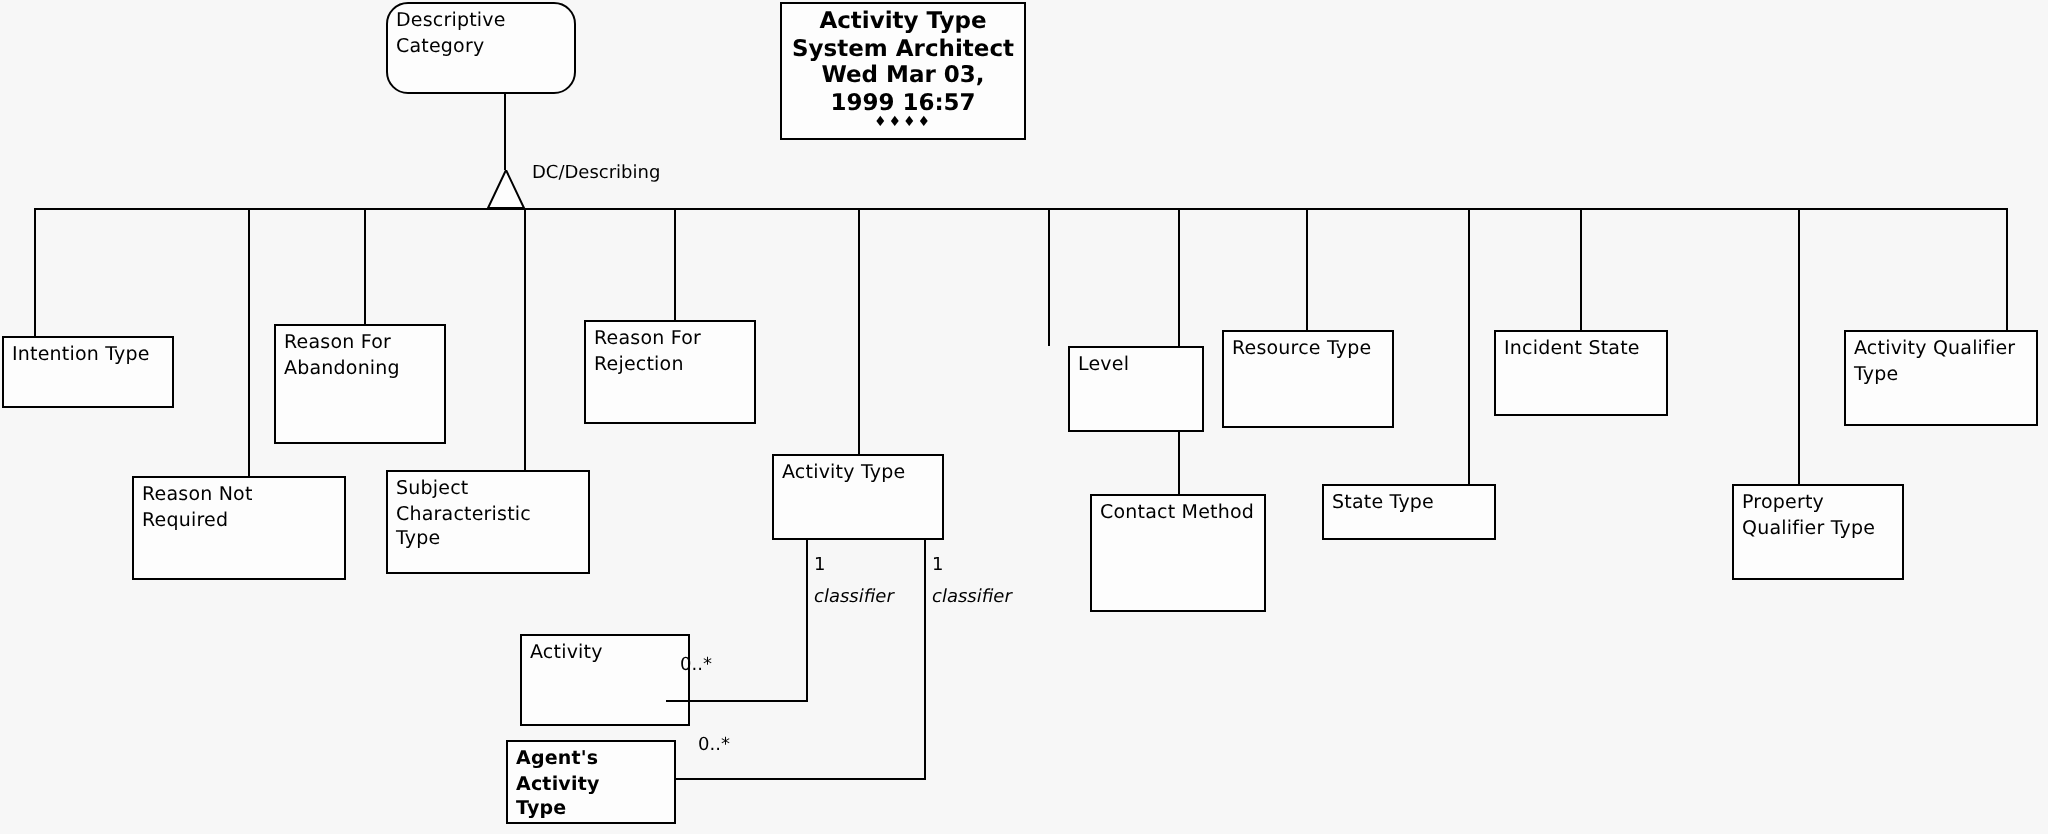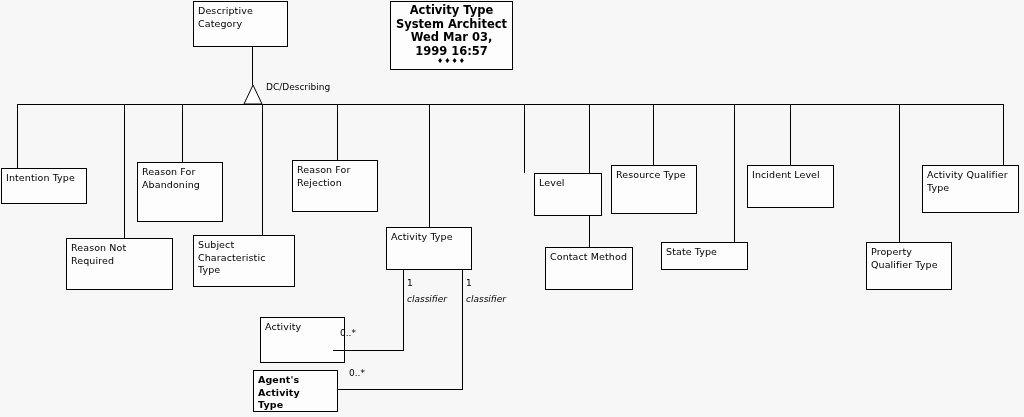--- a/index.html
+++ b/index.html
@@ -80,21 +80,21 @@
 <div id="canvas">
 
   <div class="title-box" style="left:390px; top:1px; width:123px; height:69px;">
     <div>Activity Type</div>
     <div>System Architect</div>
     <div>Wed Mar 03,</div>
     <div>1999  16:57</div>
     <div class="diamonds">♦♦♦♦</div>
   </div>
 
-  <div class="uml-box" style="left:193px; top:1px; width:95px; height:46px;">Descriptive
+  <div class="uml-box" style="left:193px; top:1px; width:95px; height:46px;border-radius:11px;">Descriptive
 Category</div>
 
   <div class="vline" style="left:252px; top:47px; height:38px;"></div>
 
   <div class="gen-triangle" style="left:243px; top:85px;">
     <svg width="20" height="20" viewBox="0 0 20 20">
       <polygon points="10,0 1,19 19,19" fill="#fdfdfd" stroke="#000" stroke-width="1"></polygon>
     </svg>
   </div>
   <div class="edge-label" style="left:266px; top:82px;">DC/Describing</div>
@@ -126,27 +126,27 @@
   <div class="uml-box" style="left:193px; top:235px; width:102px; height:52px;">Subject
 Characteristic Type</div>
 
   <div class="uml-box" style="left:292px; top:160px; width:86px; height:52px;">Reason For
 Rejection</div>
 
   <div class="uml-box" style="left:386px; top:227px; width:86px; height:43px;">Activity Type</div>
 
   <div class="uml-box" style="left:490px; top:173px; width:68px; height:43px;margin-left:44px;">Level</div>
 
-  <div class="uml-box" style="left:545px; top:247px; width:88px; height:43px;">Contact Method</div>
+  <div class="uml-box" style="left:545px; top:247px; width:88px; height:59px;">Contact Method</div>
 
   <div class="uml-box" style="left:611px; top:165px; width:86px; height:49px;">Resource Type</div>
 
   <div class="uml-box" style="left:661px; top:242px; width:87px; height:28px;">State Type</div>
 
-  <div class="uml-box" style="left:747px; top:165px; width:87px; height:43px;">Incident Level</div>
+  <div class="uml-box" style="left:747px; top:165px; width:87px; height:43px;">Incident State</div>
 
   <div class="uml-box" style="left:866px; top:242px; width:86px; height:48px;">Property
 Qualifier Type</div>
 
   <div class="uml-box" style="left:922px; top:165px; width:97px; height:48px;">Activity Qualifier
 Type</div>
 
   <div class="uml-box" style="left:248px; top:317px; width:85px; height:46px;margin-left:12px;">Activity</div>
 
   <div class="uml-box" style="left:253px; top:370px; width:85px; height:42px;font-weight:bold;">Agent's Activity

